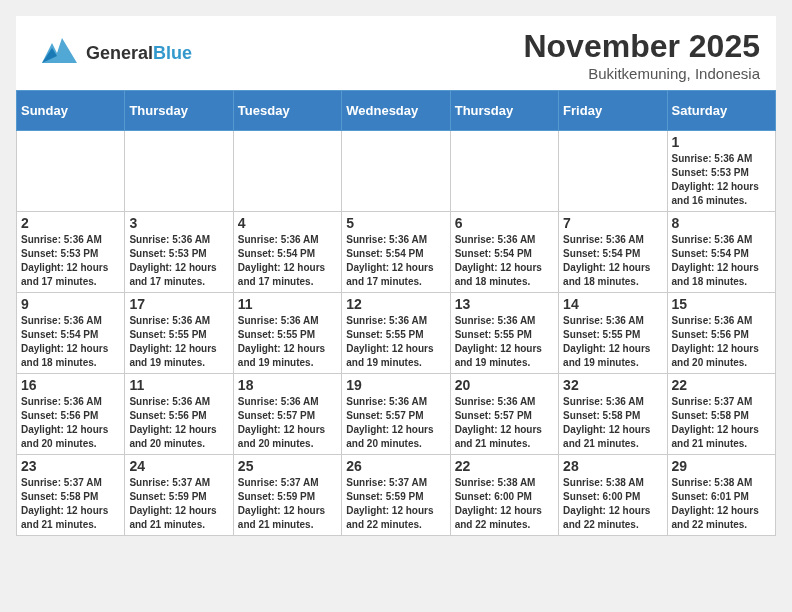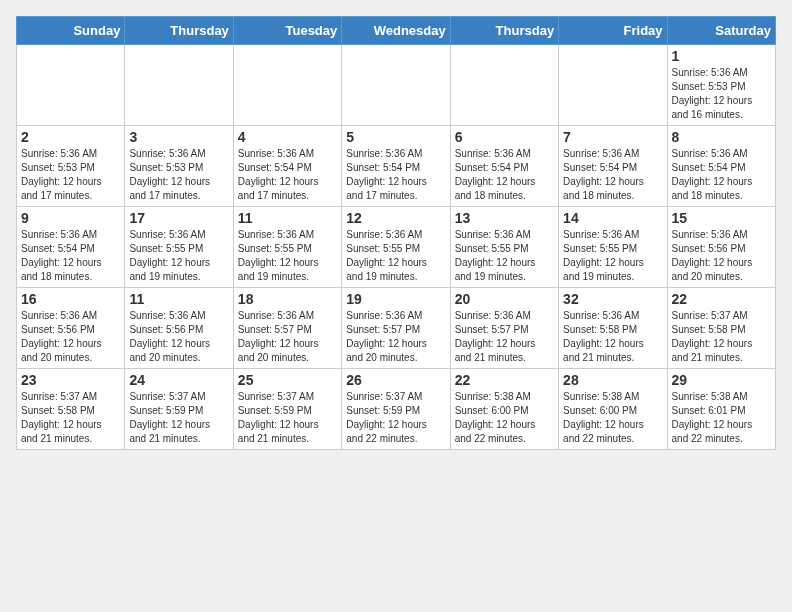--- a/index.html
+++ b/index.html
@@ -36,22 +36,22 @@
     }
     .calendar {
       width: 100%;
       border-collapse: collapse;
     }
     .calendar thead tr th {
       background: #3a7fc1;
       color: #fff;
       font-size: 13px;
       font-weight: bold;
-      padding: 6px 4px;
-      text-align: right;
+      padding: 12px 4px;
+      text-align: left;
       border: 1px solid #5599d0;
     }
     .calendar tbody tr td {
       vertical-align: top;
       border: 1px solid #ccc;
       padding: 3px 4px;
       width: 108px;
       min-height: 80px;
       font-size: 10px;
       color: #333;
@@ -61,34 +61,51 @@
       font-size: 14px;
       font-weight: bold;
       color: #333;
       display: block;
       margin-bottom: 2px;
     }
     .day-info {
       font-size: 10px;
       color: #333;
       line-height: 1.4;
+      font-weight: bold;
     }
     .empty-cell {
       background: #f8f8f8;
     }
     .logo-wrapper {
       display: flex;
       align-items: center;
       gap: 4px;
     }
   </style>
 </head>
 <body>
 
 <div class="container">
+  <div class="header">
+    <div class="logo-wrapper">
+      <svg width="50" height="50" viewBox="0 0 50 50">
+
+        <polygon points="10,35 20,15 25,25 30,10 45,35" fill="#3399cc" opacity="0.85"></polygon>
+        <polygon points="10,35 20,20 25,28" fill="#1a7ab5"></polygon>
+      </svg>
+      <div>
+        <span style="font-size:18px;font-weight:bold;color:#333;">General</span><span style="font-size:18px;font-weight:bold;color:#3399cc;">Blue</span>
+      </div>
+    </div>
+    <div class="title-block">
+      <div class="month-title">November 2025</div>
+      <div class="location">Bukitkemuning, Indonesia</div>
+    </div>
+  </div>
 
   <table class="calendar">
     <thead>
       <tr>
       <th>Sunday</th>
           <th>Thursday</th>
           <th>Tuesday</th>
           <th>Wednesday</th>
           <th>Thursday</th>
           <th>Friday</th>

